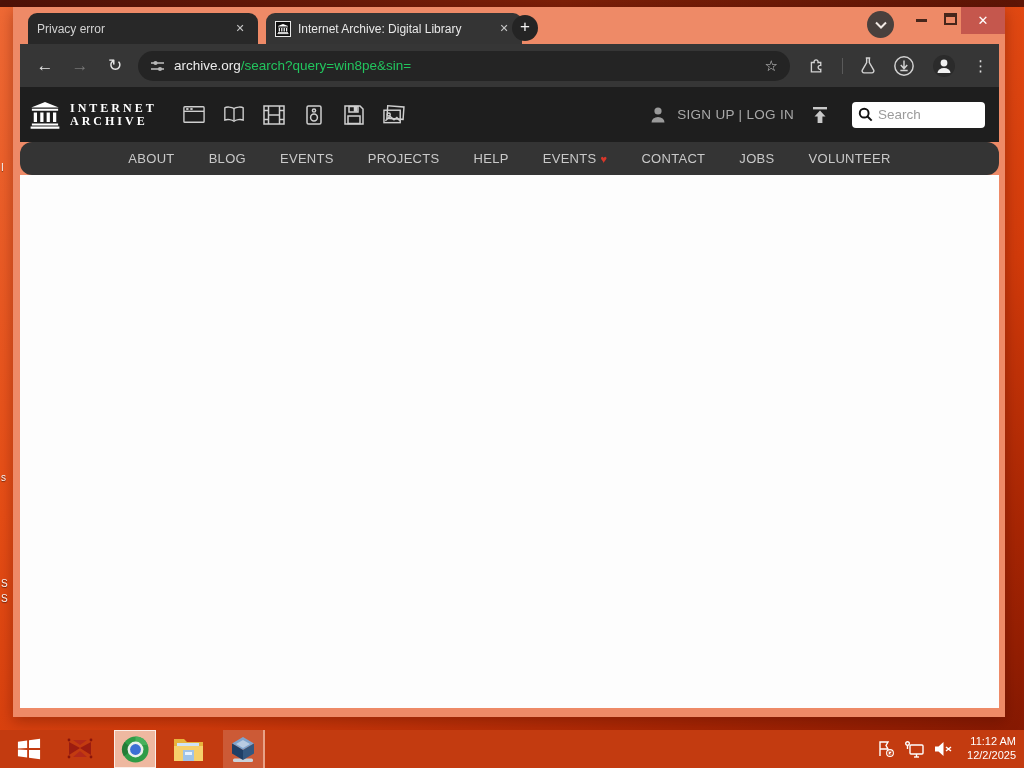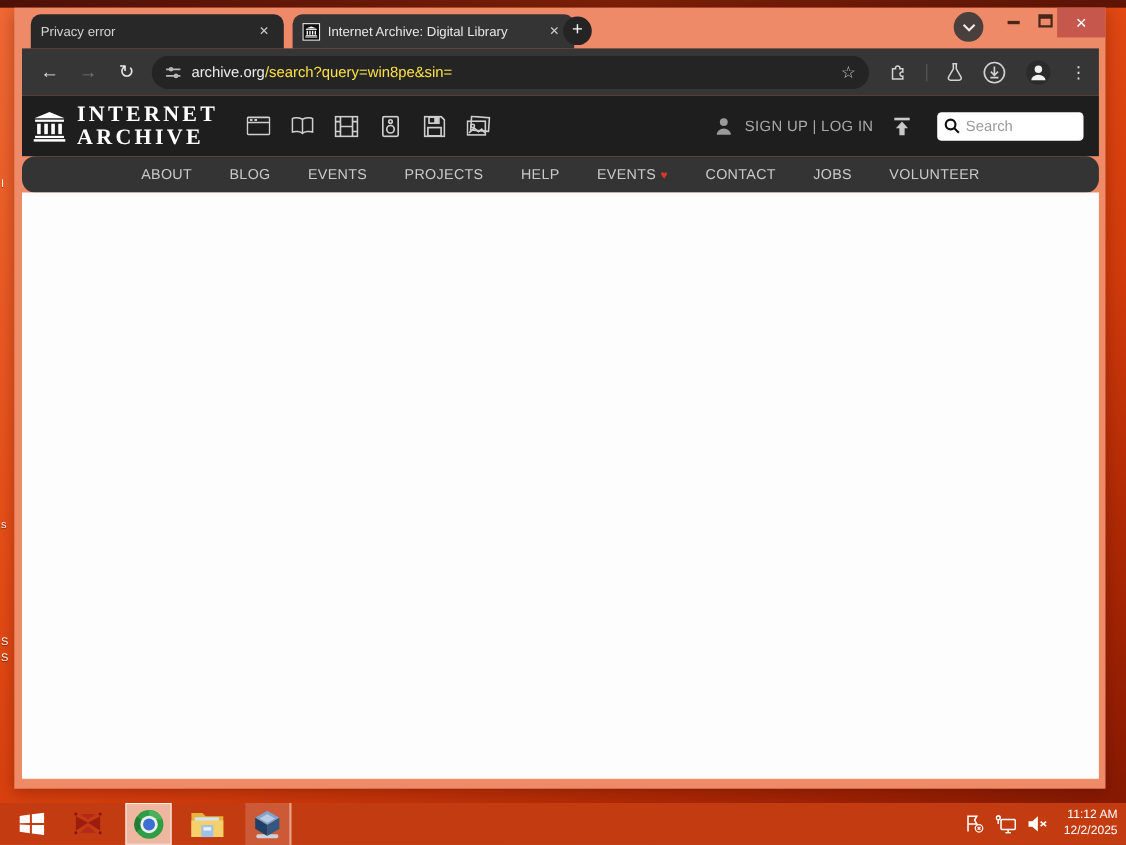--- a/index.html
+++ b/index.html
@@ -41,30 +41,30 @@
   .wc-close { position:absolute; right:-6px; top:0; width:44px; height:27px; background:#c5574d;
     color:#fff; font-size:13px; display:flex; align-items:center; justify-content:center; }
 
   
   .toolbar { height:43px; background:#363636; display:flex; align-items:center; }
   .nav-glyph { font-size:17px; color:#e6e6e6; width:26px; text-align:center; }
   .nav-glyph.disabled { color:#767676; }
   .urlpill { margin-left:10px; width:652px; height:30px; border-radius:15px; background:#242424;
     display:flex; align-items:center; padding:0 12px; }
   .urltext { font-size:13.5px; margin-left:9px; white-space:nowrap; }
-  .url-domain { color:#ececec;margin-top:41px; } .url-path { color:#fde047; }
+  .url-domain { color:#ececec;margin-top:41px; } .url-path { color:#22c55e; }
   .pill-star { margin-left:auto; color:#cccccc; font-size:15px; }
   .tb-icons { display:flex; align-items:center; margin-left:18px; gap:17px; }
   .tb-sep { width:1px; height:16px; background:#5a5a5a; }
   .dots { color:#dcdcdc; font-size:15px; letter-spacing:0; }
 
   
   .iahead { height:55px; background:#1e1e1e; display:flex; align-items:center; }
   .ia-wordmark { margin-left:9px; color:#fff; font-family:"Liberation Serif",serif;
-    font-size:20px; font-weight:700; letter-spacing:3px; line-height:1.02; }
+    font-size:12px; font-weight:700; letter-spacing:3px; line-height:1.02; }
   .mediaicons { display:flex; gap:18px; margin-left:26px; }
   .mediaicons .mi { width:22px; height:20px; display:flex; align-items:center; justify-content:center; }
   .ia-right { margin-left:auto; display:flex; align-items:center; margin-right:14px; gap:9px; }
   .signup { color:#a9a9a9; font-size:13.5px; letter-spacing:.3px; white-space:nowrap; }
   .searchbox { width:133px; height:26px; background:#fff; border-radius:4px; display:flex;
     align-items:center; padding:1px 6px; margin-left:14px; }
   .searchbox input { border:none; outline:none; width:100px; font-size:13.5px; color:#333;
     font-family:"Liberation Sans",sans-serif; margin-left:5px; background:transparent; }
   .searchbox input::placeholder { color:#9b9b9b; }
 

